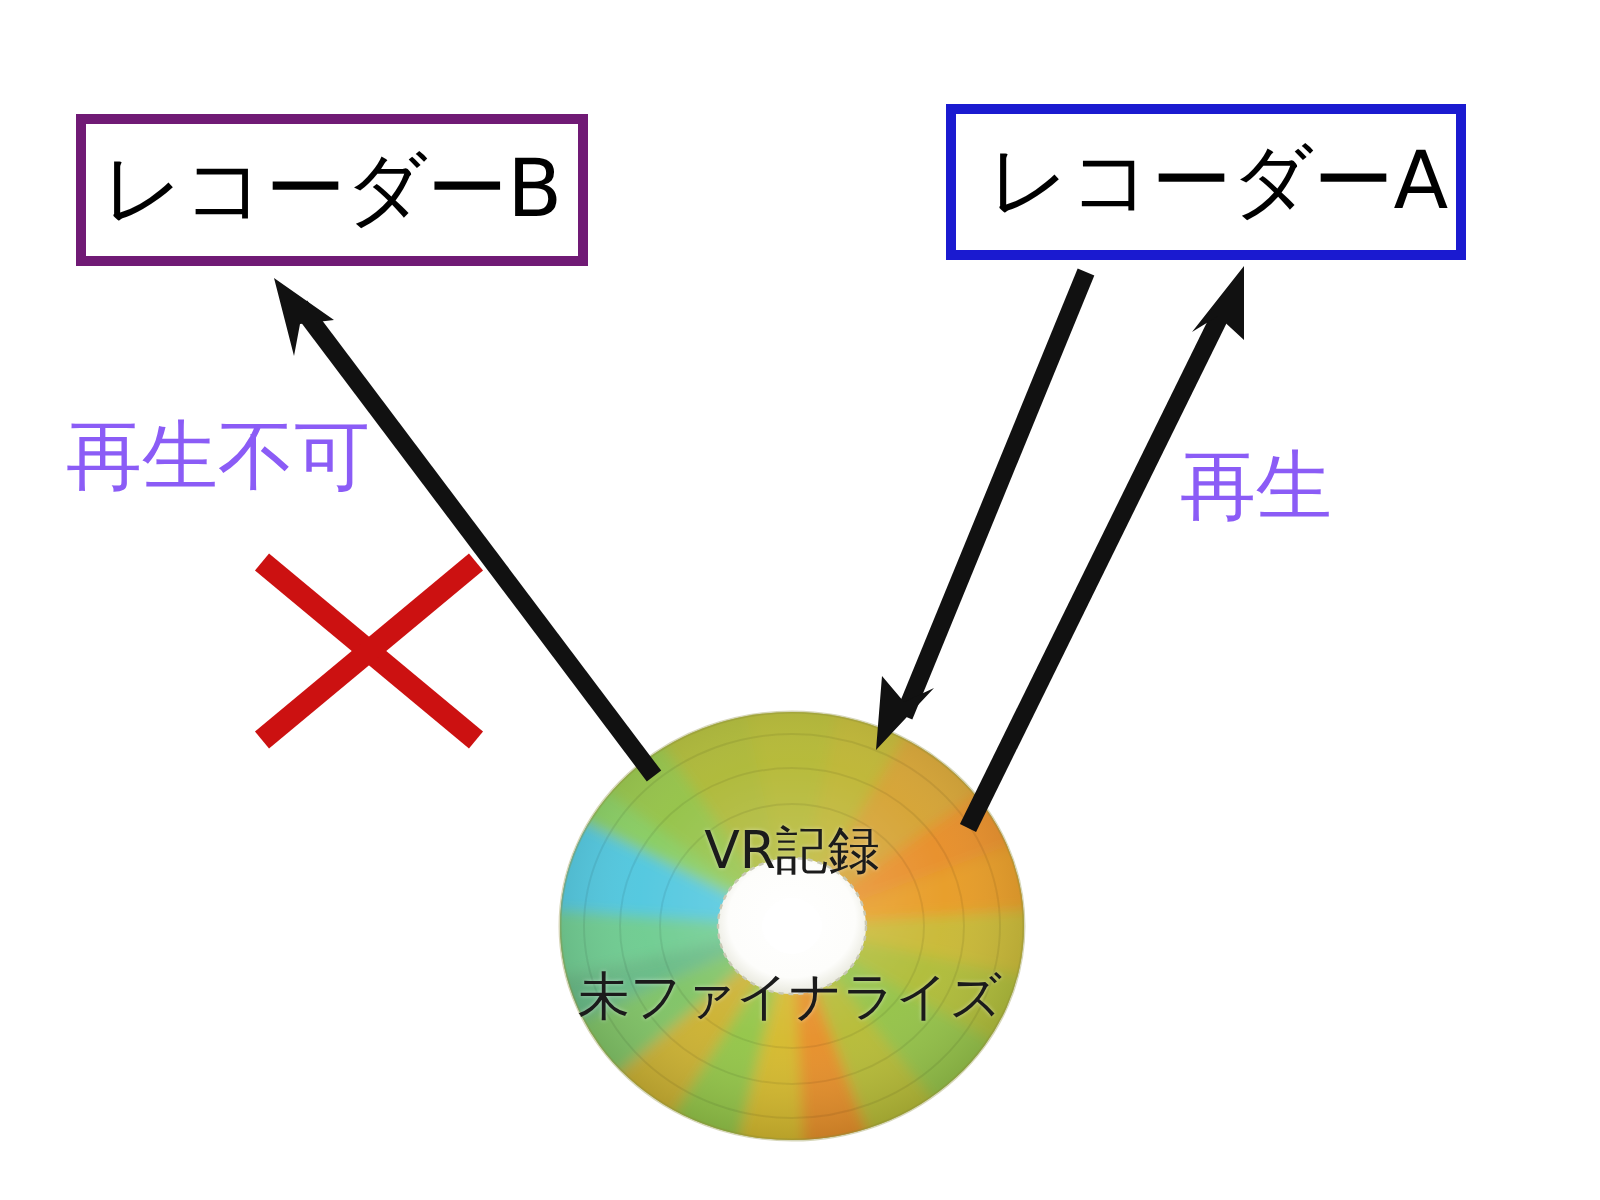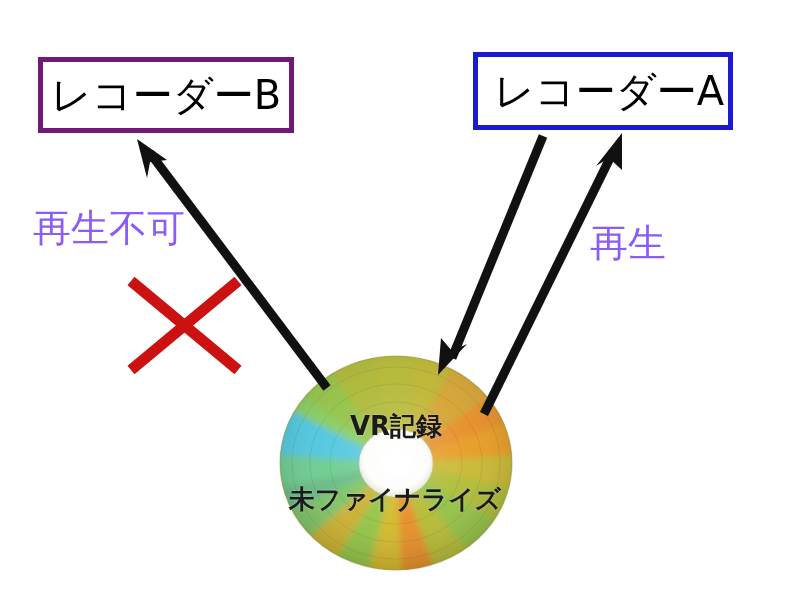--- a/index.html
+++ b/index.html
@@ -71,21 +71,20 @@
   #label-record      { left: 414px; top: 200px; }
   #label-playback    { left: 578px; top: 224px; margin-left: 12px; }
 
   
   #disc-wrap {
     position: absolute;
     left: 280px;
     top: 355px;
     width: 232px;
     height: 215px;
-    font-weight: bold;
   }
   #disc-text {
     position: absolute;
     left: 0;
     top: 0;
     width: 232px;
     height: 215px;
     display: flex;
     flex-direction: column;
     align-items: center;

